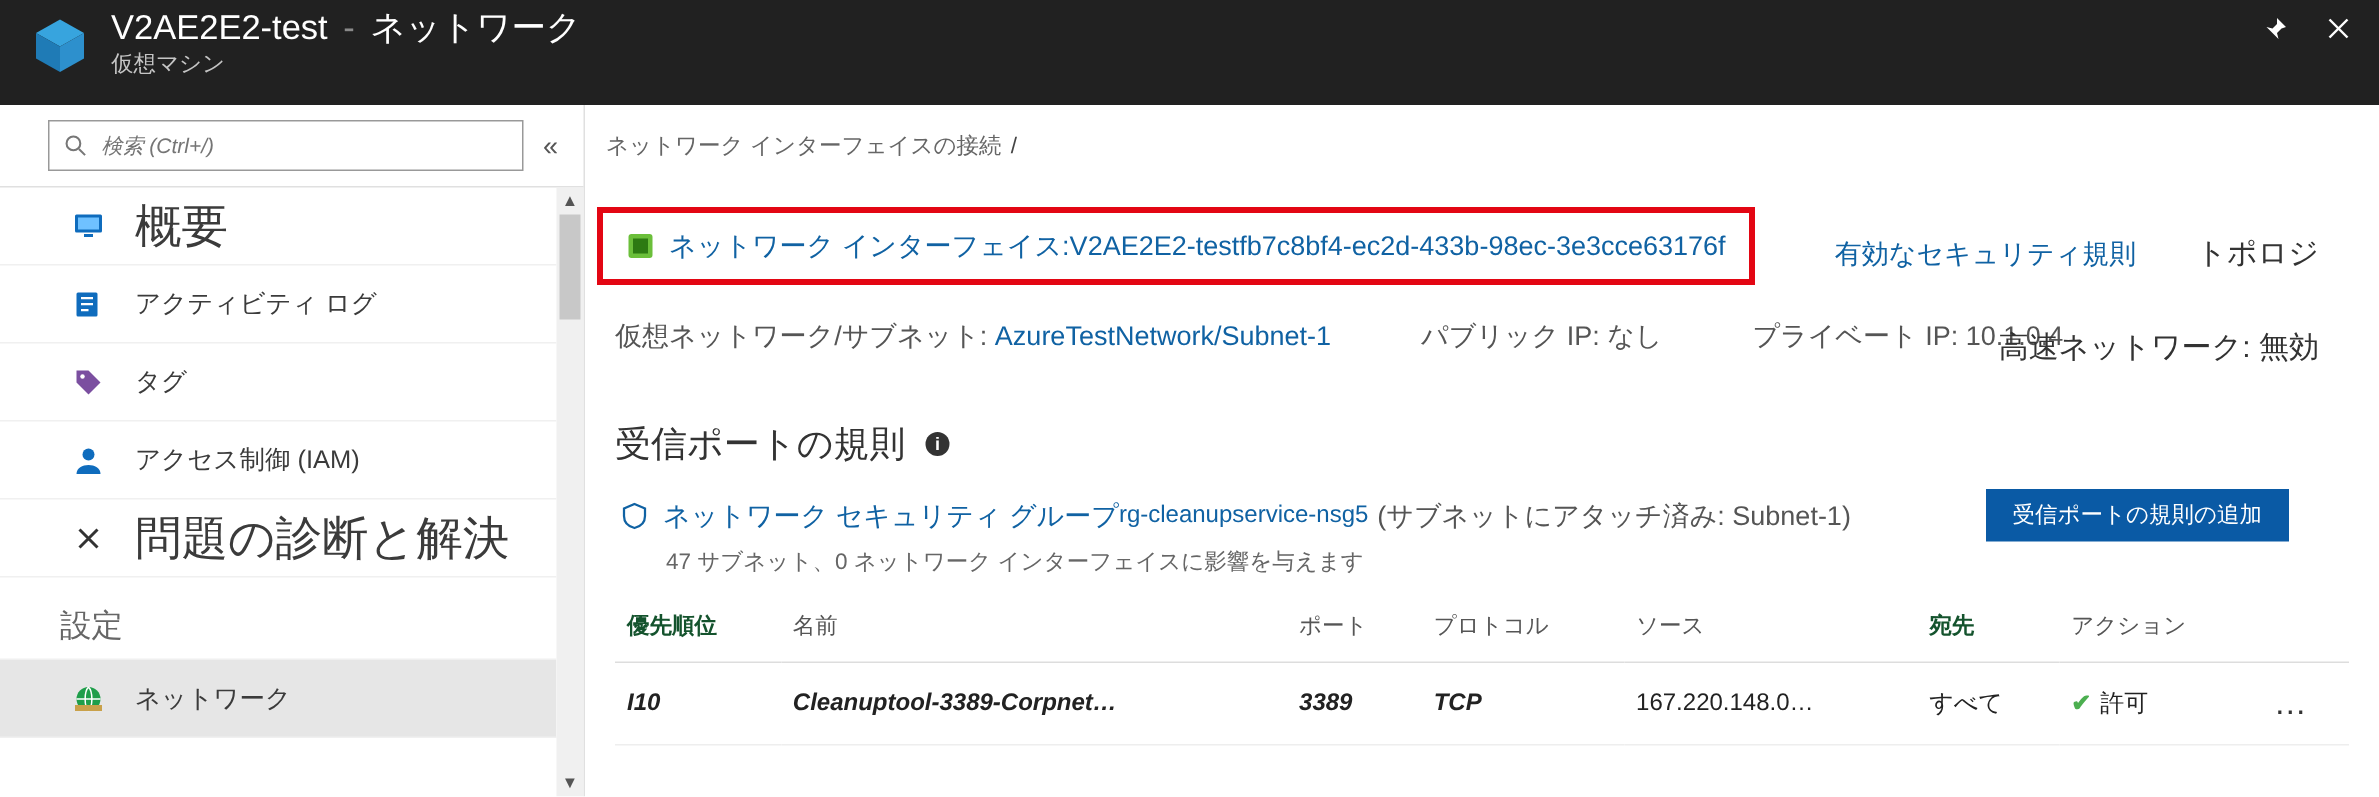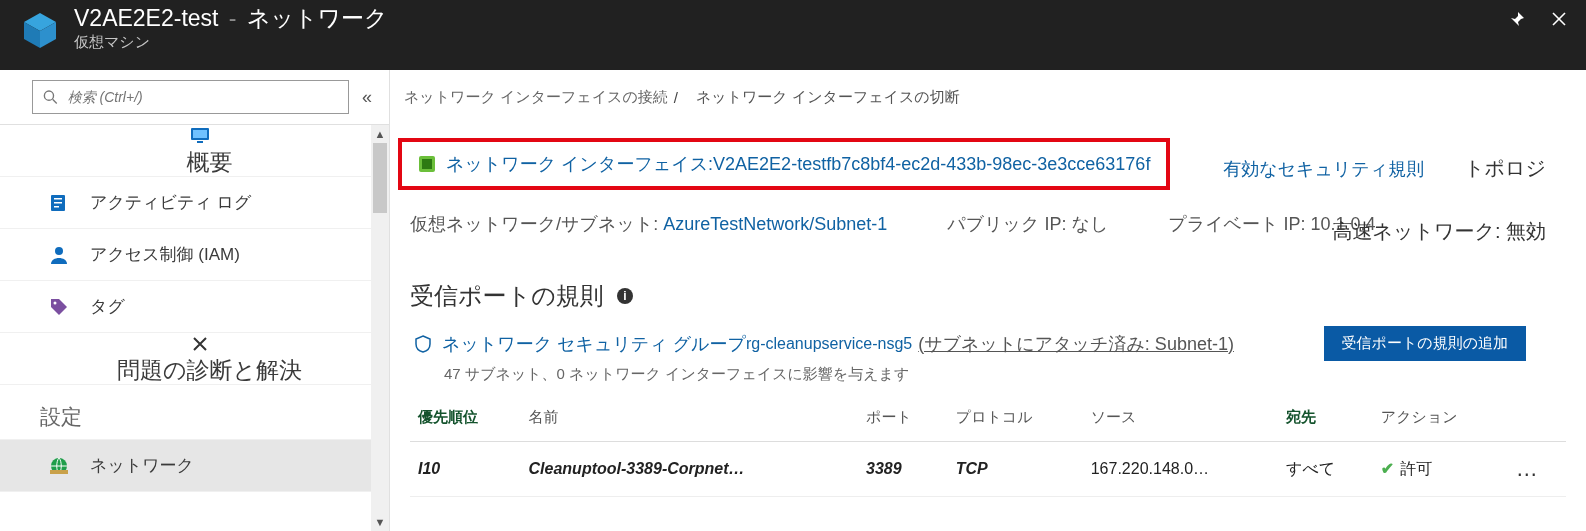--- a/index.html
+++ b/index.html
@@ -24,21 +24,21 @@
 .sidebar { width: 390px; background: #fff; display: flex; flex-direction: column; border-right: 1px solid #e0e0e0; }
 .search-row { display: flex; align-items: center; padding: 10px 10px 10px 32px; border-bottom: 1px solid #e0e0e0; }
 .search-box { flex: 1; border: 1px solid #999; height: 34px; display: flex; align-items: center; padding: 0 10px; }
 .search-box svg { width: 16px; height: 16px; color: #777; }
 .search-input { border: none; outline: none; margin-left: 10px; font-size: 14px; color: #767676; font-style: italic; width: 100%; background: transparent; }
 .collapse-btn { width: 30px; display: flex; justify-content: center; font-size: 18px; color: #555; cursor: pointer; padding-left: 6px; }
 
 .menu-wrap { display: flex; flex: 1; }
 .menu { flex: 1; overflow: auto; }
 .menu-item { display: flex; align-items: center; height: 52px; padding-left: 48px; border-bottom: 1px solid #f0f0f0; cursor: pointer; font-size: 17px; color: #3b3b3b; }
-.menu-item.big { font-size: 23px; flex-direction: column; }
+.menu-item.big { font-size: 31px; }
 .menu-item.selected { background: #e6e6e6; }
 .menu-item .micon { width: 22px; height: 22px; margin-right: 20px; display: flex; align-items: center; justify-content: center; }
 .menu-section { padding: 18px 0 8px 40px; font-size: 21px; color: #666; border-bottom: 1px solid #f0f0f0; }
 .vscroll { width: 18px; background: #f0f0f0; position: relative; }
 .vscroll .up, .vscroll .down { height: 18px; display:flex; align-items:center; justify-content:center; color:#555; font-size:11px; cursor:pointer;}
 .vscroll .thumb { position:absolute; top:18px; left:2px; right:2px; height:70px; background:#c8c8c8; cursor:pointer;}
 
 .main { flex: 1; background: #fff; overflow: hidden; }
 .toolbar { display: flex; align-items: center; height: 44px; padding: 10px 14px 0 14px; font-size: 15px; color: #666; }
 .toolbar .tb-link1 { color: #666; cursor: pointer; }
@@ -61,21 +61,21 @@
 .net-row .kv-v { color: #555; }
 .accel { position: absolute; right: 40px; top: 218px; font-size: 20px; color: #333; }
 
 .section-title { font-size: 24px; color: #333; margin: 36px 0 10px 20px; display: flex; align-items: center; }
 .info-ic { width: 18px; height: 18px; margin-left: 12px; display:inline-flex; align-items:center; justify-content:center; }
 
 .nsg-row { display: flex; align-items: center; padding: 4px 20px 2px 24px; }
 .shield-ic { width: 18px; height: 18px; margin-right: 10px; }
 .nsg-text { font-size: 18px; color: #1062a3; }
 .nsg-name { color: #1062a3; }
-.nsg-attach { color: #555; font-size: 18px; margin-left: 6px; text-decoration: underline; }
+.nsg-attach { color: #555; font-size: 18px; margin-left: 6px; }
 .add-rule-btn { margin-left: auto; margin-right: 40px; background: #0a5aa5; color: #fff; padding: 8px 18px; font-size: 15px; cursor: pointer; border: none; }
 
 .nsg-sub { font-size: 15px; color: #666; padding: 2px 20px 10px 54px; }
 
 .table { width: calc(100% - 40px); margin-left: 20px; border-collapse: collapse; }
 .table th { text-align: left; font-weight: 400; font-size: 15px; color: #555; padding: 14px 8px; border-bottom: 1px solid #ddd; }
 .table th.bold { font-weight: 700; color: #14532d; }
 .table td { padding: 14px 8px; font-size: 16px; color: #222; border-bottom: 1px solid #eee; }
 .table td.bold { font-weight: 700; font-style: italic; }
 .table td .ok { color: #4caf50; margin-right: 6px; font-weight: bold; }
@@ -141,35 +141,35 @@
                 <rect x="3" y="3" width="14" height="16" rx="1" fill="#0f6cbd"></rect>
                 <rect x="6" y="6" width="8" height="1.5" fill="#fff"></rect>
                 <rect x="6" y="10" width="8" height="1.5" fill="#fff"></rect>
                 <rect x="6" y="14" width="5" height="1.5" fill="#fff"></rect>
               </svg>
           </span>
           <span>アクティビティ ログ</span>
         </div>
         <div class="menu-item">
           <span class="micon">
+            <svg viewBox="0 0 22 22" fill="#7b4fa0">
+                <path d="M3 3h8l8 8-8 8-8-8z"></path>
+                <circle cx="7" cy="7" r="1.5" fill="#fff"></circle>
+              </svg>
+          </span>
+          <span>タグ</span>
+        </div>
+        <div class="menu-item">
+          <span class="micon">
             <svg viewBox="0 0 22 22" fill="#0f6cbd">
                 <circle cx="11" cy="7" r="4"></circle>
                 <path d="M3 20c0-4 4-6 8-6s8 2 8 6z"></path>
               </svg>
           </span>
           <span>アクセス制御 (IAM)</span>
-        </div>
-        <div class="menu-item">
-          <span class="micon">
-            <svg viewBox="0 0 22 22" fill="#7b4fa0">
-                <path d="M3 3h8l8 8-8 8-8-8z"></path>
-                <circle cx="7" cy="7" r="1.5" fill="#fff"></circle>
-              </svg>
-          </span>
-          <span>タグ</span>
         </div>
         <div class="menu-item big">
           <span class="micon">
             <svg viewBox="0 0 22 22" stroke="#333" stroke-width="2" fill="none">
                 <path d="M5 17L17 5M5 5l12 12"></path>
               </svg>
           </span>
           <span>問題の診断と解決</span>
         </div>
         <div class="menu-section">設定</div>
@@ -189,21 +189,20 @@
         <div class="thumb"></div>
         <div class="down" style="position:absolute;bottom:0;left:0;right:0">▼</div>
       </div>
     </div>
   </div>
 
   <div class="main">
     <div class="toolbar">
       <span class="tb-link1">ネットワーク インターフェイスの接続</span>
       <span class="tb-sep">/</span>
-      <span class="tb-link2">ネットワーク インターフェイスの切断</span>
     </div>
 
     <div class="nic-row">
       <svg class="nic-chip" viewBox="0 0 18 18">
           <rect x="1" y="1" width="16" height="16" rx="2" fill="#6bbf3a"></rect>
           <rect x="4" y="4" width="10" height="10" fill="#2d7a12"></rect>
         </svg>
       <span class="nic-label">ネットワーク インターフェイス: </span>
       <a class="nic-value">V2AE2E2-testfb7c8bf4-ec2d-433b-98ec-3e3cce63176f</a>
     </div>

